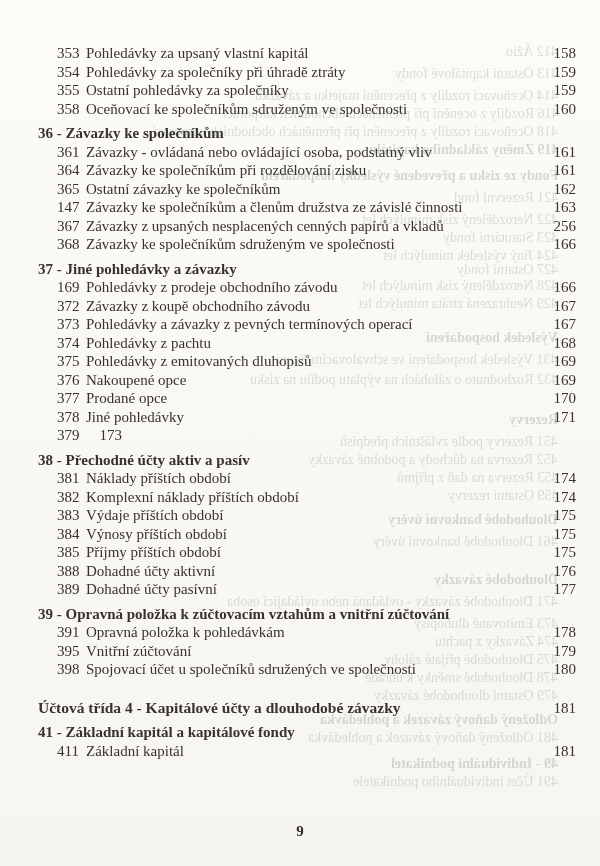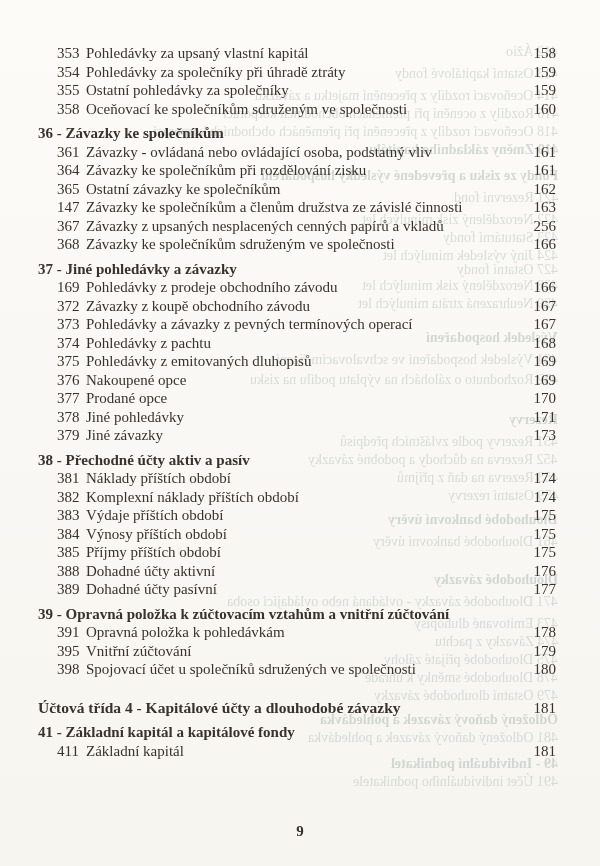--- a/index.html
+++ b/index.html
@@ -25,21 +25,21 @@
     position:absolute;
     right:42px;
     transform:scaleX(-1);
     white-space:nowrap;
     font-size:14px;
     color:#b6c0b9;
   }
   .bleed-line.bold{font-weight:bold;color:#adb9b1;}
   
   .content{
-    position:absolute;left:38px;right:44px;top:44px;
+    position:absolute;left:38px;right:24px;top:44px;
     z-index:2;
     color:#38322c;
     font-size:15px;
   }
   .row{display:flex;align-items:baseline;height:18.5px;line-height:18.5px;white-space:nowrap;}
   .section-heading{font-weight:bold;margin-top:6px;}
   .entry .num{width:29px;margin-left:19px;flex:none;}
   .entry .title{flex:1;overflow:hidden;}
   .pagenum{flex:none;width:36px;text-align:right;}
   .class-row{margin-top:20px;font-weight:bold;font-size:15.5px;}
@@ -180,21 +180,20 @@
         <span class="title">Prodané opce</span>
         <span class="pagenum">170</span>
       </div>
       <div class="row entry">
         <span class="num">378</span>
         <span class="title">Jiné pohledávky</span>
         <span class="pagenum">171</span>
       </div>
       <div class="row entry">
         <span class="num">379</span>
-        <span class="title">Jiné závazky</span>
         <span class="pagenum">173</span>
       </div>
       <div class="row section-heading">38 - Přechodné účty aktiv a pasív</div>
       <div class="row entry">
         <span class="num">381</span>
         <span class="title">Náklady příštích období</span>
         <span class="pagenum">174</span>
       </div>
       <div class="row entry">
         <span class="num">382</span>

